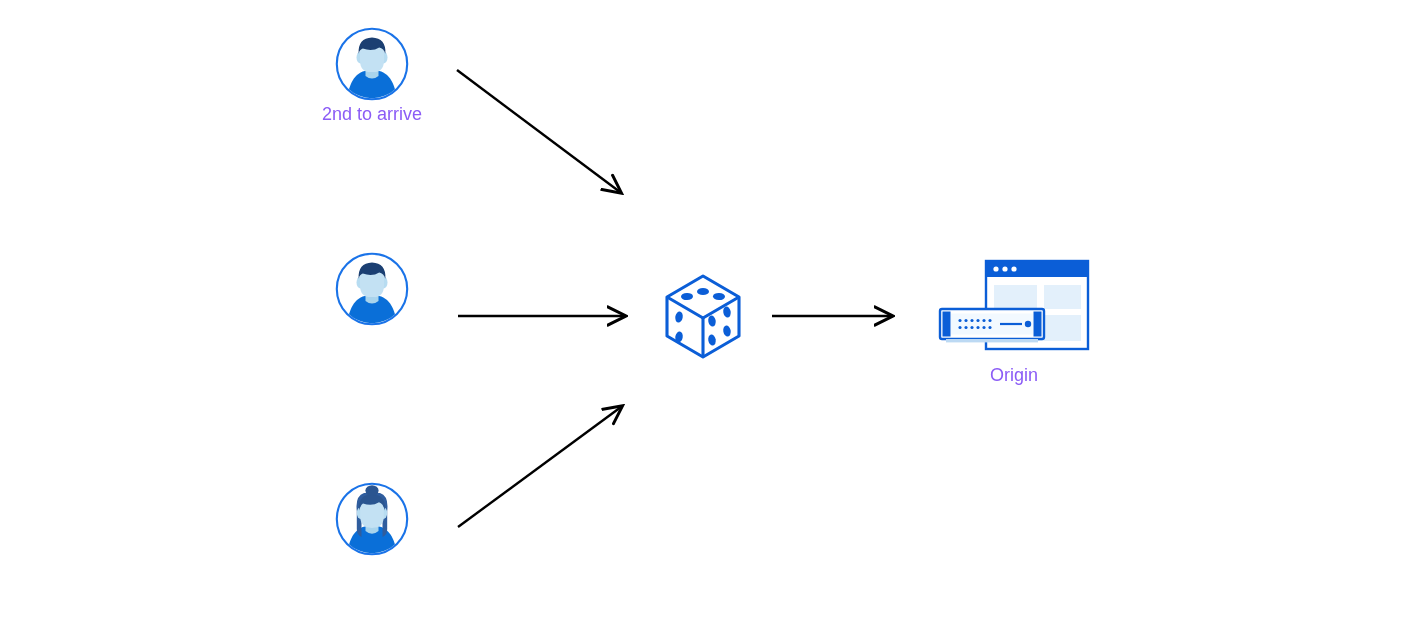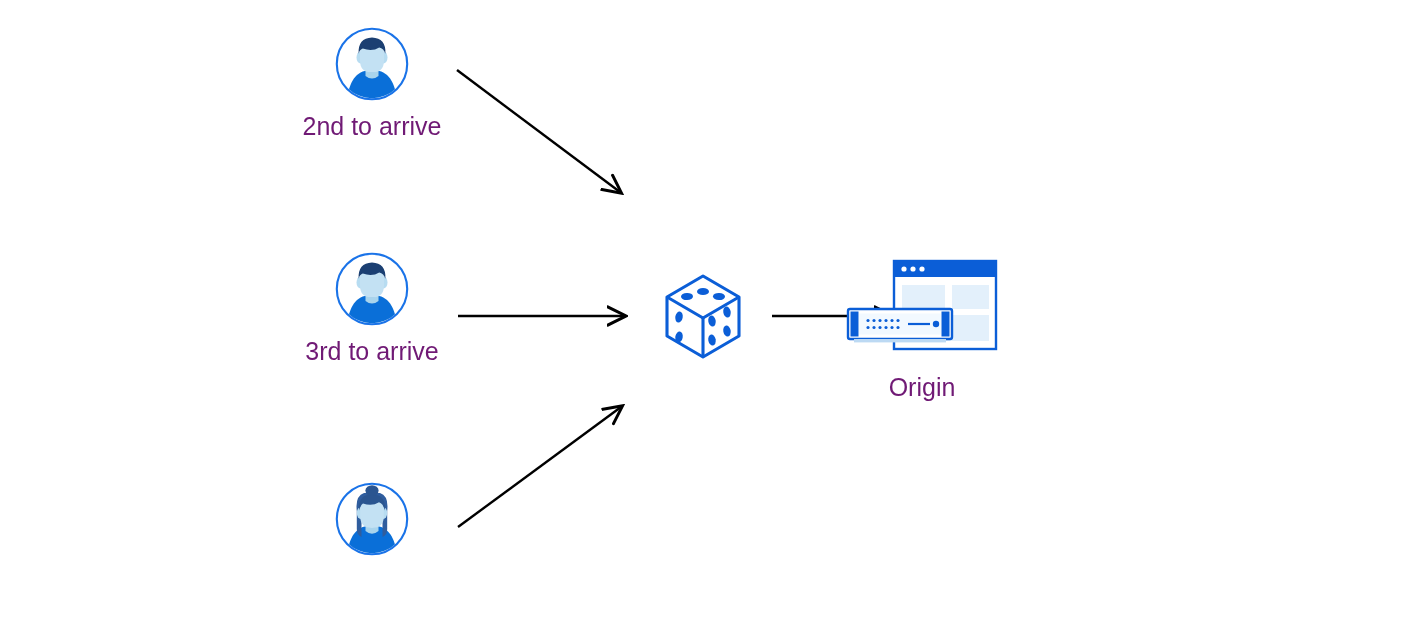--- a/index.html
+++ b/index.html
@@ -26,24 +26,24 @@
     text-align: center;
   }
   .avatar-wrap {
     width: 160px;
     height: 76px;
     display: flex;
     align-items: center;
     justify-content: center;
   }
   .node-label {
-    margin-top: 12px;
-    font-size: 25px;
+    margin-top: 0;
+    font-size: 18px;
     line-height: 24px;
-    color: #701a75;
+    color: #8b5cf6;
     font-family: "Liberation Sans", sans-serif;
     white-space: nowrap;
   }
   .dice-node {
     width: 110px;
     height: 110px;
   }
   .origin-node {
     width: 180px;
     text-align: center;
@@ -122,21 +122,20 @@
           <path d="M38 44 C24 44 15.5 52.5 13 74 L63 74 C60.5 52.5 52 44 38 44 Z" fill="#0a6fd8"></path>
           <path d="M31.5 41 L31.5 50 Q38 55 44.5 50 L44.5 41 Z" fill="#a9d4ec"></path>
           <path d="M31.5 44.2 Q38 49.6 44.5 44.2 L44.5 41 L31.5 41 Z" fill="#93c5e2"></path>
           <ellipse cx="26.6" cy="31.5" rx="4.1" ry="6.1" fill="#b7dcf1"></ellipse>
           <ellipse cx="49.4" cy="31.5" rx="4.1" ry="6.1" fill="#b7dcf1"></ellipse>
           <path d="M26 27.5 Q26 13.5 38 13.5 Q50 13.5 50 27.5 L50 34.5 Q50 46.5 38 46.5 Q26 46.5 26 34.5 Z" fill="#c3e1f3"></path>
           <path d="M24.6 27.8 Q23.8 12.2 38 11.6 Q52.2 12.2 51.4 27.8 Q49.8 22.4 45.2 21.4 Q38.4 25.9 28.8 22.6 Q25.8 23.6 24.6 27.8 Z" fill="#1b3f72"></path>
         </g>
       </svg>
     </div>
-    <div class="node-label">3rd to arrive</div>
   </div>
 
   <div class="node avatar-node" style="left:292px; top:481px;">
     <div class="avatar-wrap">
       <svg width="76" height="76" viewBox="0 0 76 76">
         <circle cx="38" cy="38" r="35.2" fill="#ffffff" stroke="#1a73e8" stroke-width="2.1"></circle>
         <clipPath id="clipC">
             <circle cx="38" cy="38" r="34.2"></circle>
           </clipPath>
         <g clip-path="url(#clipC)">
@@ -168,21 +167,21 @@
         <ellipse cx="31" cy="56" rx="3.7" ry="5.6" transform="rotate(10 31 56)"></ellipse>
         <ellipse cx="31" cy="76" rx="3.7" ry="5.6" transform="rotate(10 31 76)"></ellipse>
         <ellipse cx="79" cy="51" rx="3.7" ry="5.6" transform="rotate(-10 79 51)"></ellipse>
         <ellipse cx="79" cy="70" rx="3.7" ry="5.6" transform="rotate(-10 79 70)"></ellipse>
         <ellipse cx="64" cy="60" rx="3.7" ry="5.6" transform="rotate(-10 64 60)"></ellipse>
         <ellipse cx="64" cy="79" rx="3.7" ry="5.6" transform="rotate(-10 64 79)"></ellipse>
       </g>
     </svg>
   </div>
 
-  <div class="node origin-node" style="left:832px; top:253px;">
+  <div class="node origin-node" style="left:924px; top:253px;">
     <div class="origin-wrap">
       <svg width="160" height="110" viewBox="0 0 160 110">
 
         <g>
           <rect x="52" y="8" width="102" height="88" fill="#ffffff" stroke="#0b5ed7" stroke-width="2.4"></rect>
           <rect x="52" y="8" width="102" height="16" fill="#0b5ed7"></rect>
           <circle cx="62" cy="16" r="2.6" fill="#ffffff"></circle>
           <circle cx="71" cy="16" r="2.6" fill="#ffffff"></circle>
           <circle cx="80" cy="16" r="2.6" fill="#ffffff"></circle>
           <rect x="60" y="32" width="43" height="24" fill="#e3f0fb"></rect>

